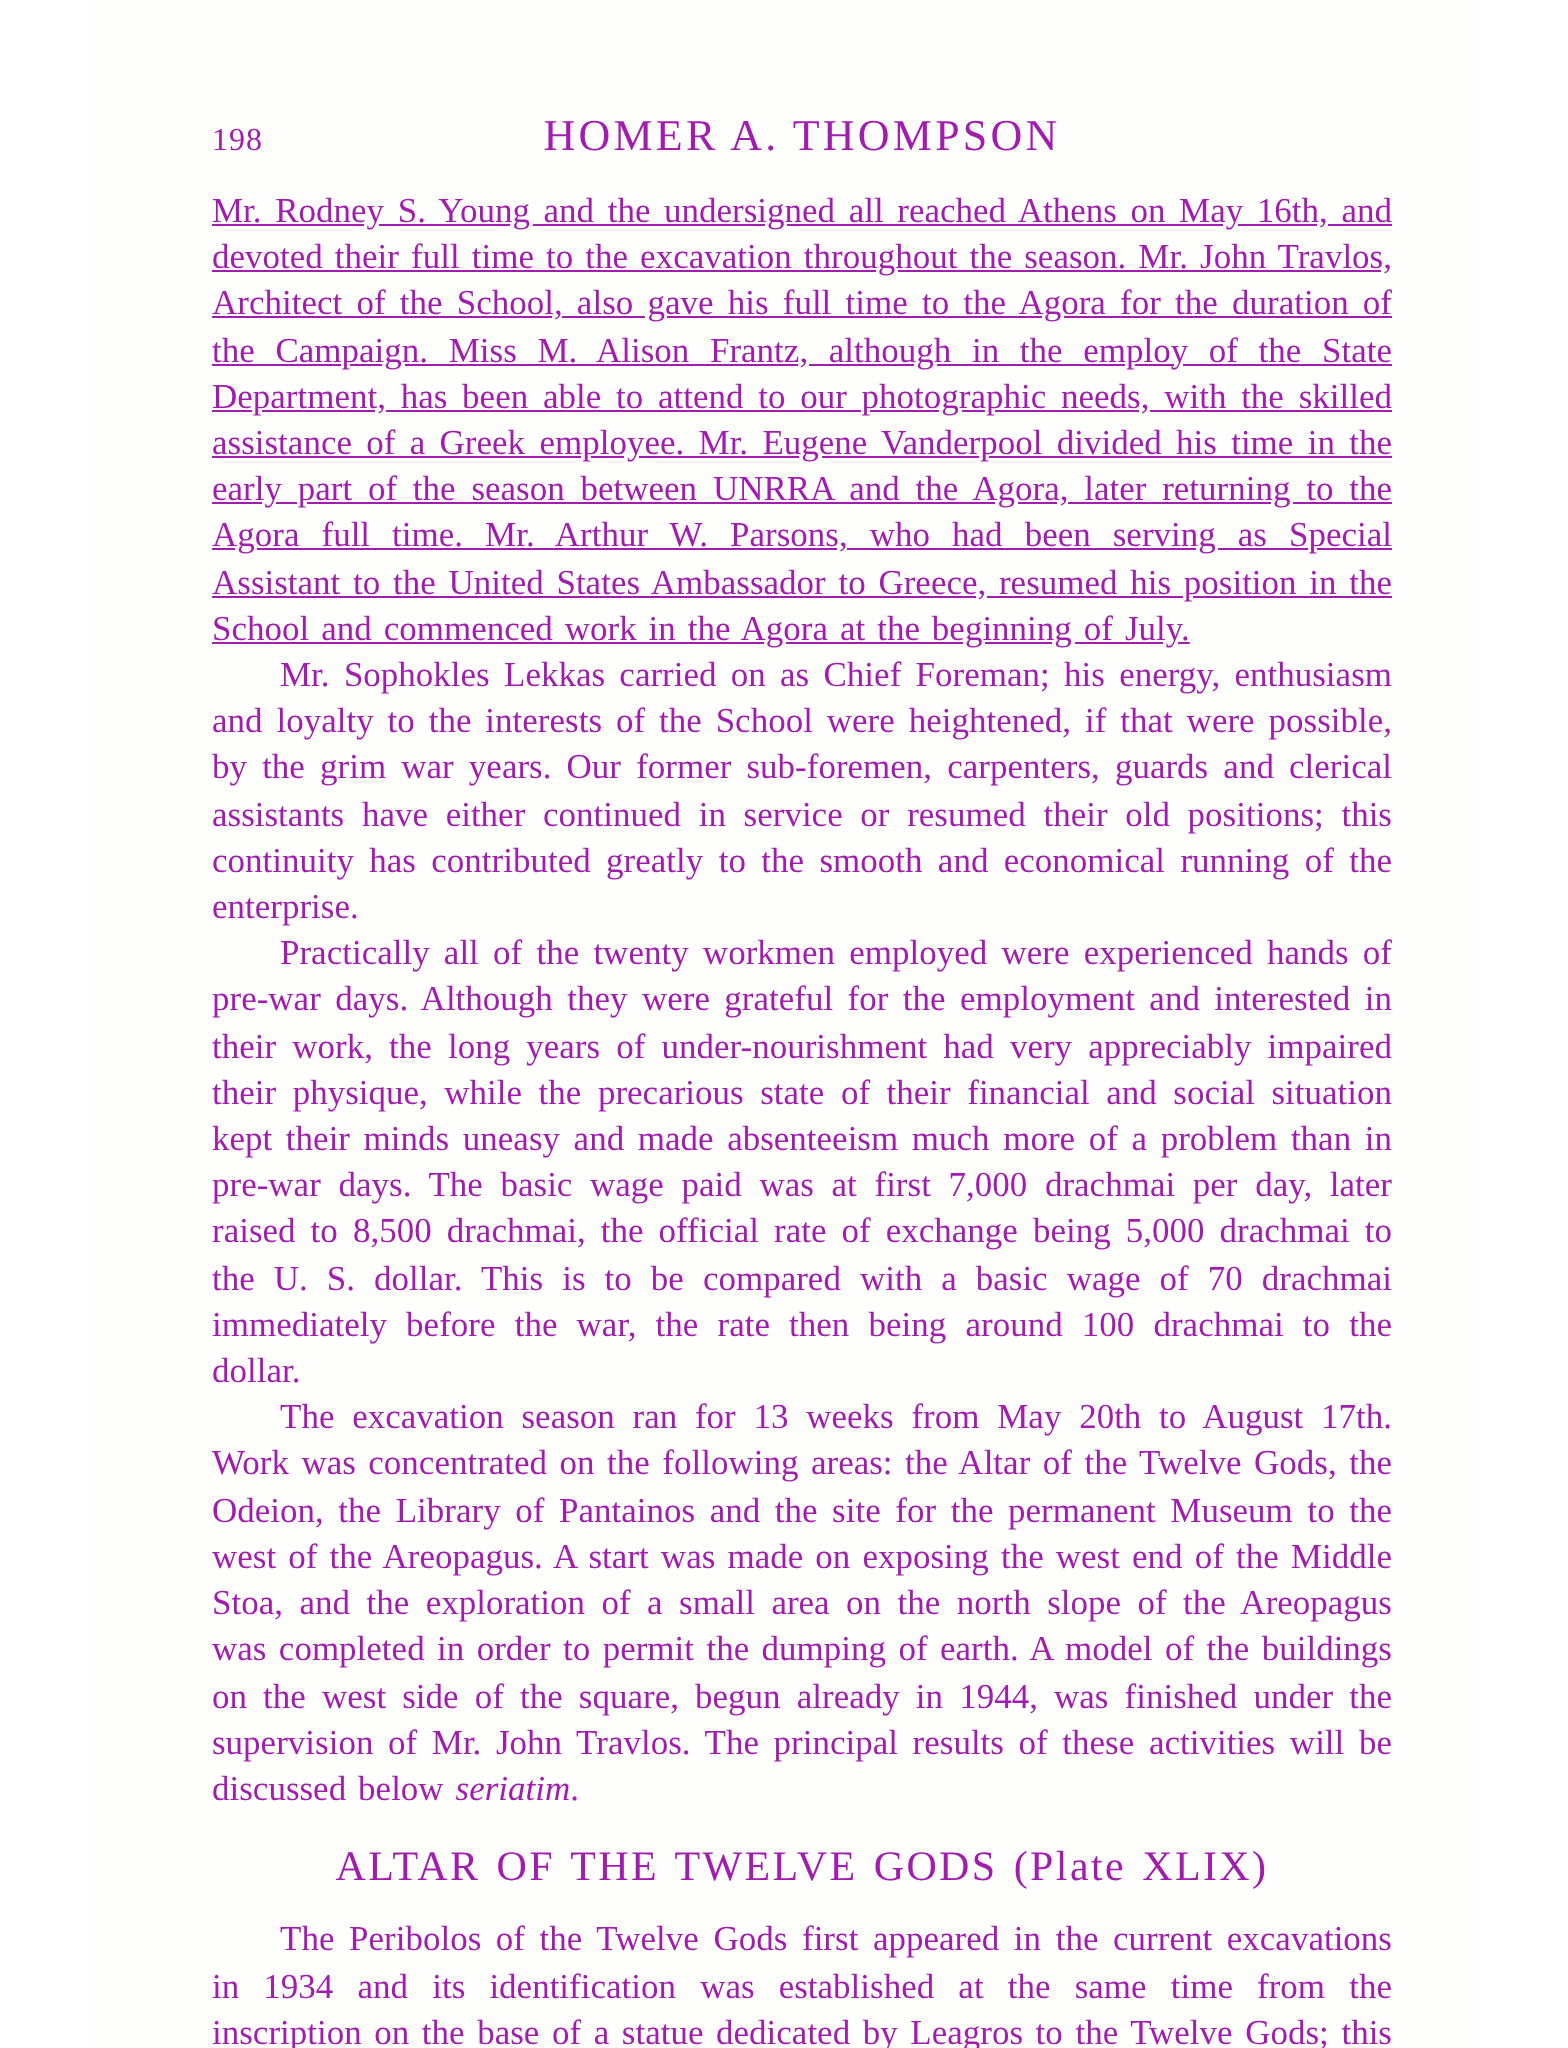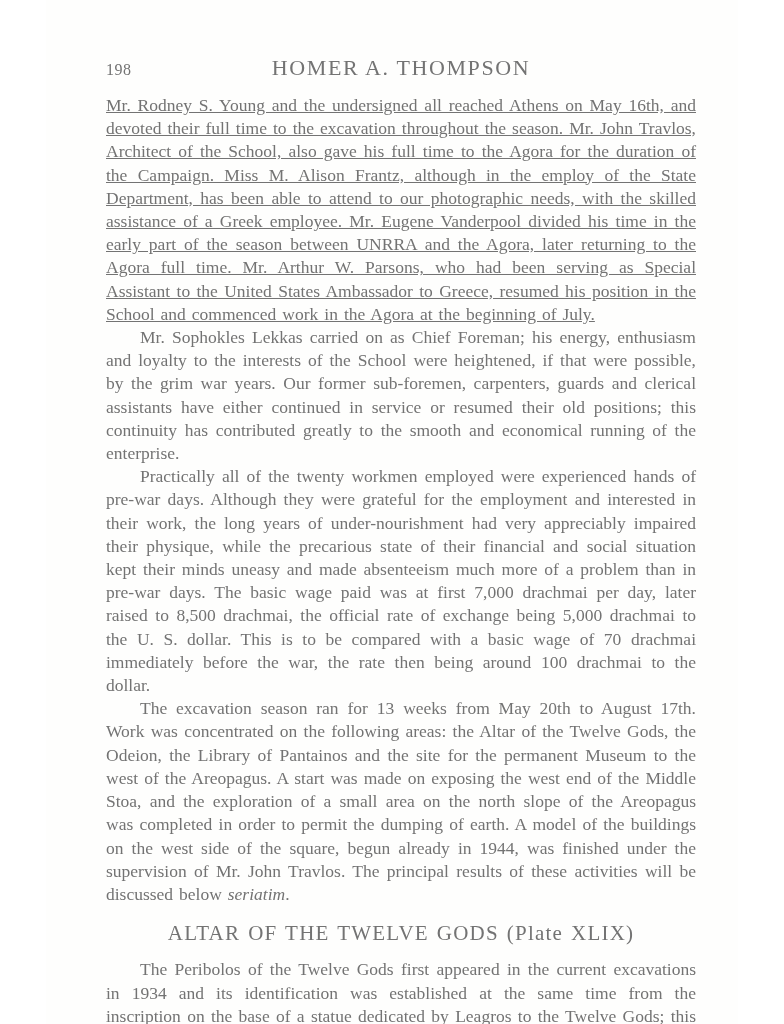--- a/index.html
+++ b/index.html
@@ -10,21 +10,21 @@
   .page {
     position: relative;
     width: 692px;
     height: 1024px;
     margin: 0 auto;
     background: #fefefd;
     box-sizing: border-box;
     padding: 55px 42px 0 60px;
     overflow: hidden;
     font-family: "Liberation Serif", "DejaVu Serif", serif;
-    color: #737373;
+    color: #a21caf;
   }
   .page-head {
     display: grid;
     grid-template-columns: 1fr auto 1fr;
     align-items: baseline;
     margin-bottom: 13px;
   }
   .page-num {
     justify-self: start;
     font-size: 16px;

